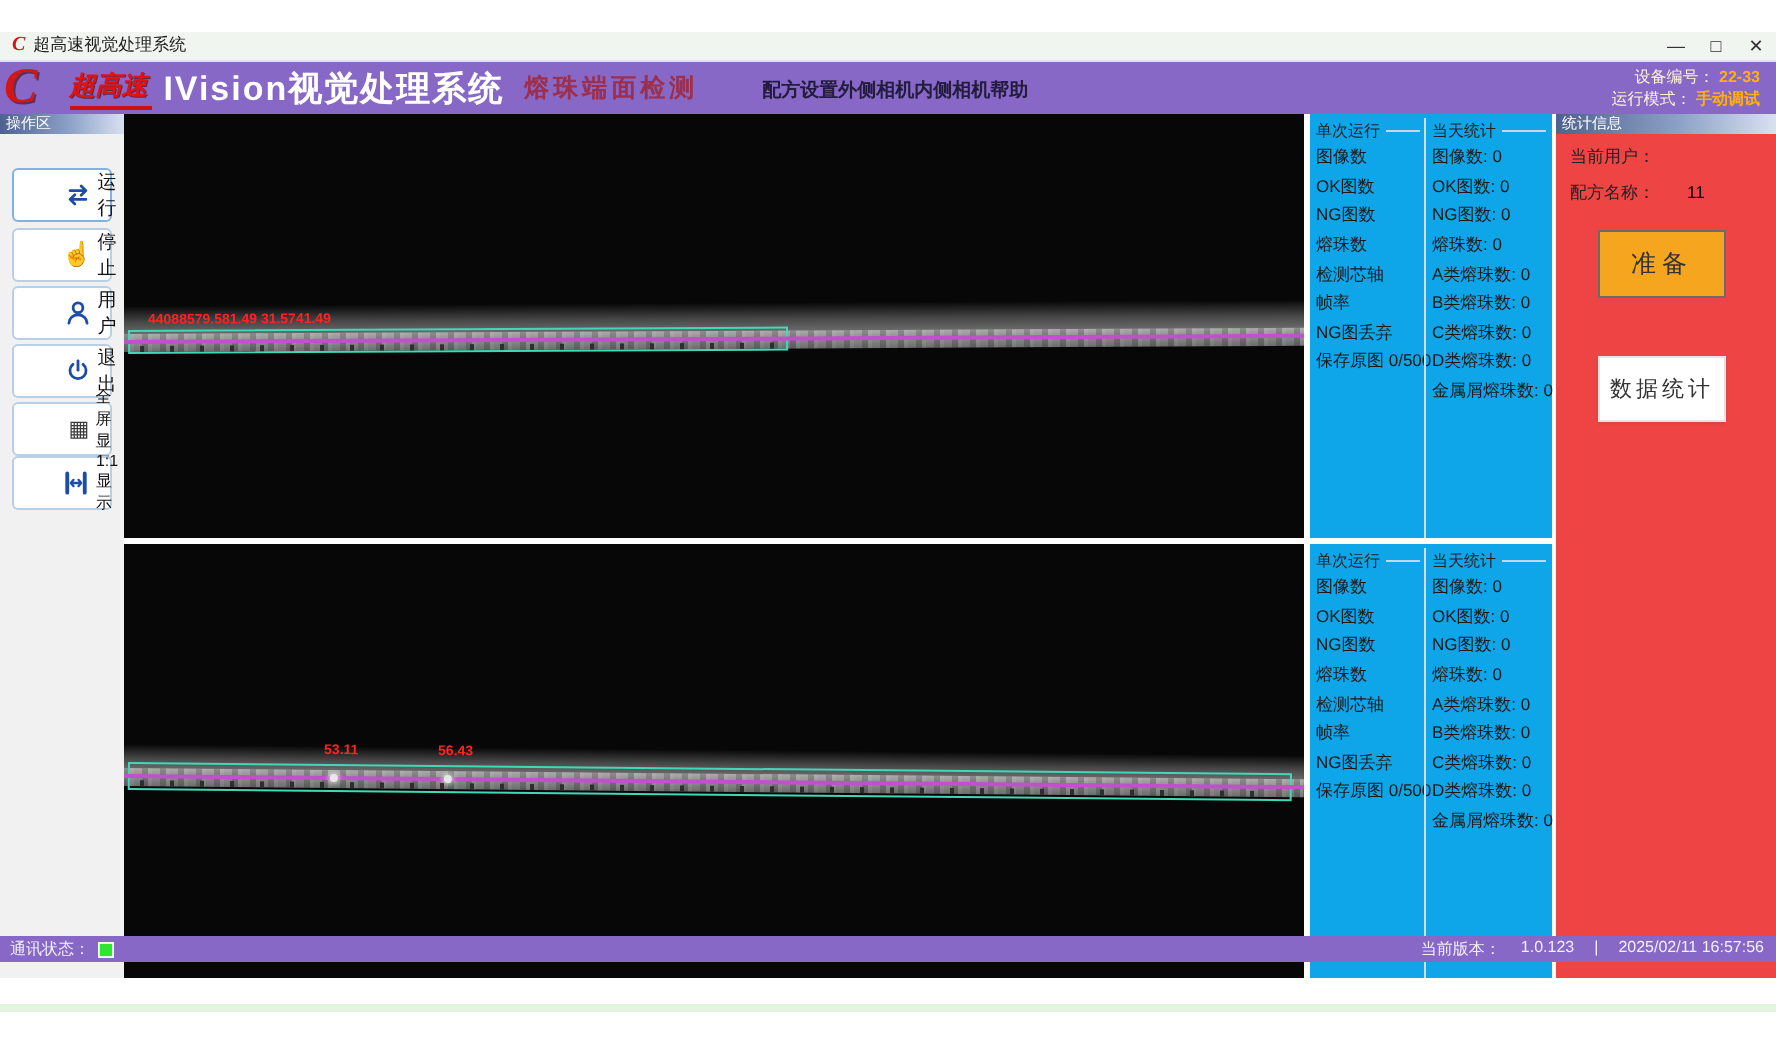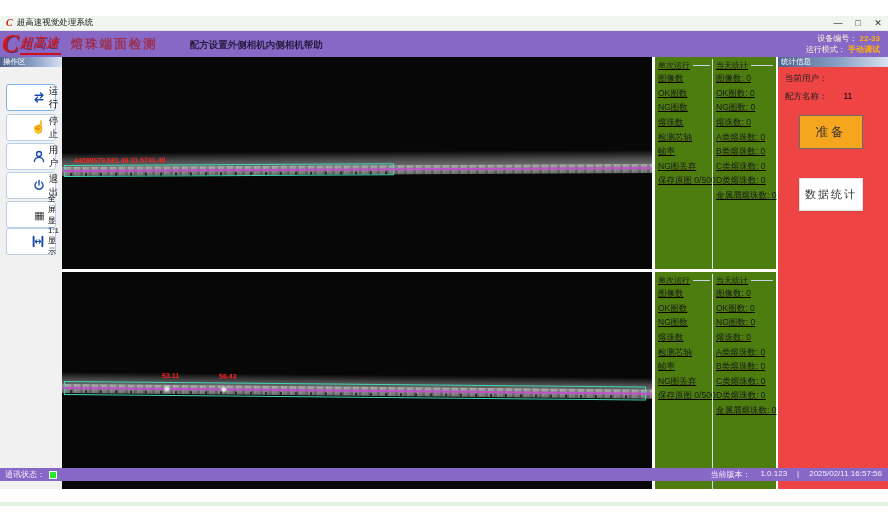--- a/index.html
+++ b/index.html
@@ -15,22 +15,22 @@
   .tb-title { font-size:8.5px; color:#1c1c1c; }
   .tb-controls { margin-left:auto; display:flex; }
   .tb-controls span { width:20px; text-align:center; font-size:9px; color:#333; cursor:default; }
 
   
   #header { position:absolute; left:0; top:31px; width:888px; height:26px;
             background:#8768c7; display:flex; align-items:center; }
   .logo-c { font-family:"Liberation Serif", serif; font-style:italic; font-weight:bold;
             font-size:25px; color:#d31616; line-height:20px; margin-left:2px;
             text-shadow:1px 1px 0 rgba(60,0,0,.55); }
-  .logo-text { font-size:13px; font-weight:normal; font-style:italic; color:#e21212;
-               border-bottom:2px solid #cf1111; padding:0 2px 1px 0; margin-left:1px;
+  .logo-text { font-size:13px; font-weight:bold; font-style:italic; color:#e21212;
+               border-bottom:2px solid #cf1111; padding:0 2px 1px 0; margin-left:16px;
                text-shadow:0.5px 0.5px 0 rgba(60,0,0,.6); }
   .app-title { font-size:17px; font-weight:bold; color:#ffffff; letter-spacing:1px; margin-left:6px; }
   .app-sub { font-size:12.5px; font-weight:bold; color:#9c2f4e; letter-spacing:2px; margin-left:10px; }
   #menu { display:flex; gap:0; margin-left:32px; align-self:flex-end; padding-bottom:5px; }
   .menu-item { font-size:9.5px; font-weight:600; color:#241c3e; cursor:default; }
   #hdr-info { margin-left:auto; margin-right:8px; text-align:right; font-size:8px; line-height:11px; }
   #hdr-info .lbl { color:#fdf3d8; }
   #hdr-info .val { color:#ffb10a; font-weight:bold; }
 
   
@@ -65,21 +65,21 @@
                      linear-gradient(180deg,#ababab,#8d8d8d 45%,#6c6c6c); }
   .cyan-box { position:absolute; border:1px solid #3fd9b8; }
   .mag-line { position:absolute; left:0; width:100%; height:2px; background:#c050cc; }
   .ann { position:absolute; color:#ff2222; font-size:7px; font-weight:bold; white-space:nowrap; }
   .marks { position:absolute; height:3px;
            background-image:repeating-linear-gradient(90deg,#2e2e2e 0 2px, transparent 2px 15px); }
   .defect-dot { position:absolute; width:4px; height:4px; border-radius:50%;
                 background:#e8e8e8; box-shadow:0 0 2px 1px rgba(255,255,255,.5); }
 
   
-  .stats { position:absolute; left:655px; width:121px; background:#4d7c0f; display:flex;text-decoration:underline; }
+  .stats { position:absolute; left:655px; width:121px; background:#0ea5e9; display:flex; }
   #stats1 { top:57px; height:212px; }
   #stats2 { top:272px; height:217px; }
   .col { padding:2px 0 0 3px; }
   .col.run { width:57px; }
   .col.day { width:62px; }
   .vsep { width:1px; background:#d3dcea; margin-top:2px; }
   .col-head { display:flex; align-items:center; gap:3px; height:13px; font-size:8px; color:#222; }
   .col-head .hline { flex:1; border-top:1px solid #c9d5e6; margin-right:2px; }
   .srow { height:14.6px; display:flex; align-items:center; font-size:8.5px; color:#1a1a1a; white-space:nowrap; }
 
@@ -114,20 +114,21 @@
     <div class="tb-controls">
       <span>—</span>
       <span>□</span>
       <span>✕</span>
     </div>
   </div>
 
   <div id="header">
     <span class="logo-c">C</span>
     <span class="logo-text">超高速</span>
+    <span class="app-title">IVision视觉处理系统</span>
     <span class="app-sub">熔珠端面检测</span>
     <div id="menu">
       <span class="menu-item">配方</span>
       <span class="menu-item">设置</span>
       <span class="menu-item">外侧相机</span>
       <span class="menu-item">内侧相机</span>
       <span class="menu-item">帮助</span>
     </div>
     <div id="hdr-info">
       <div>

